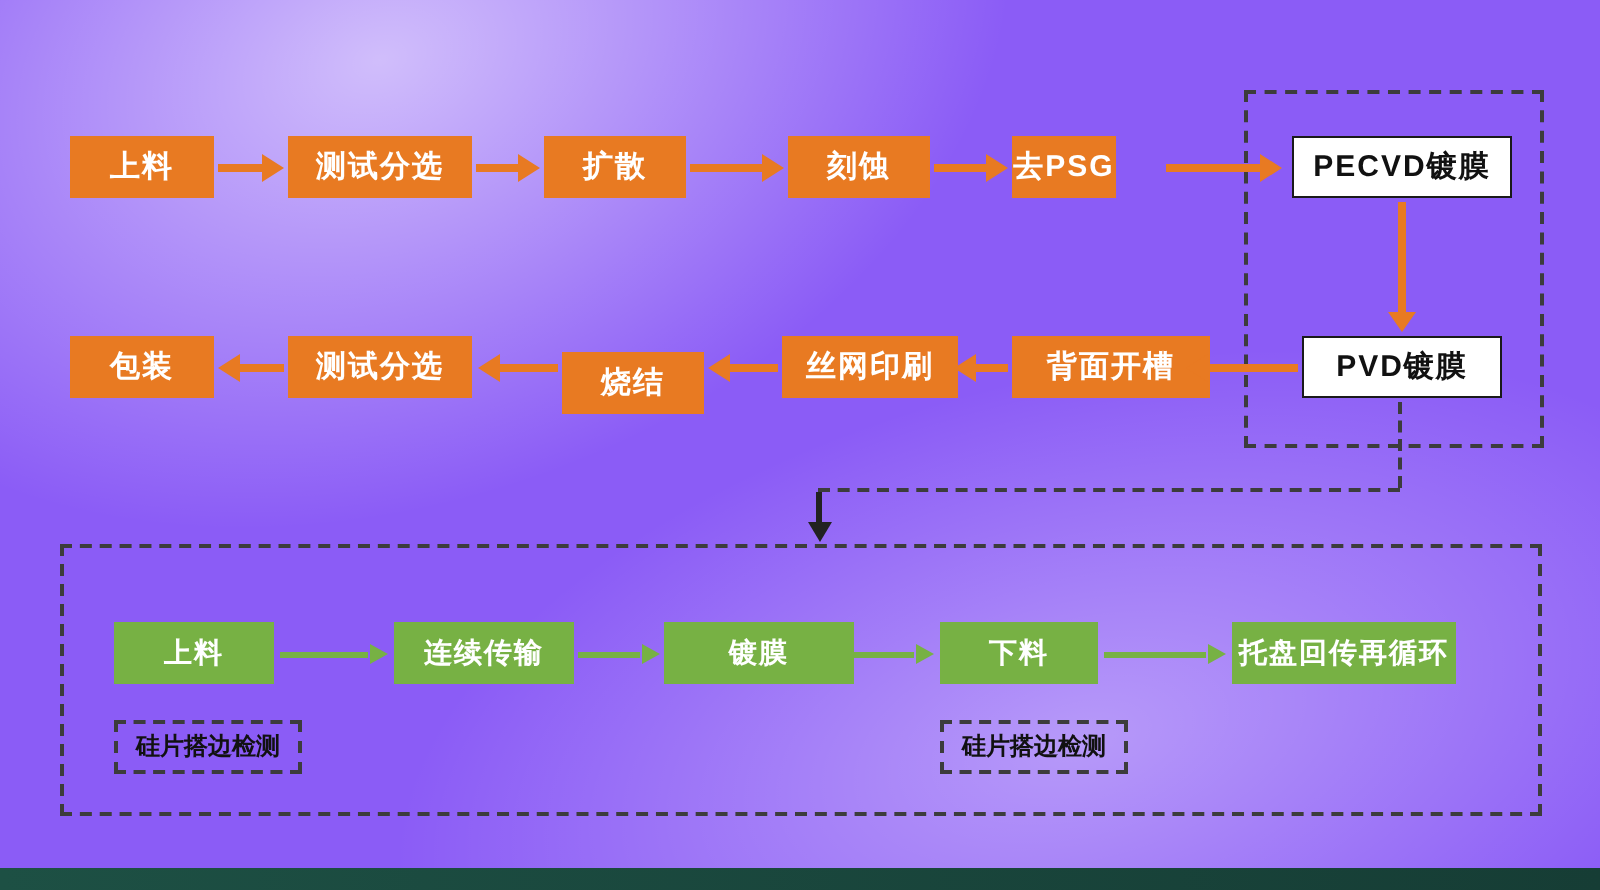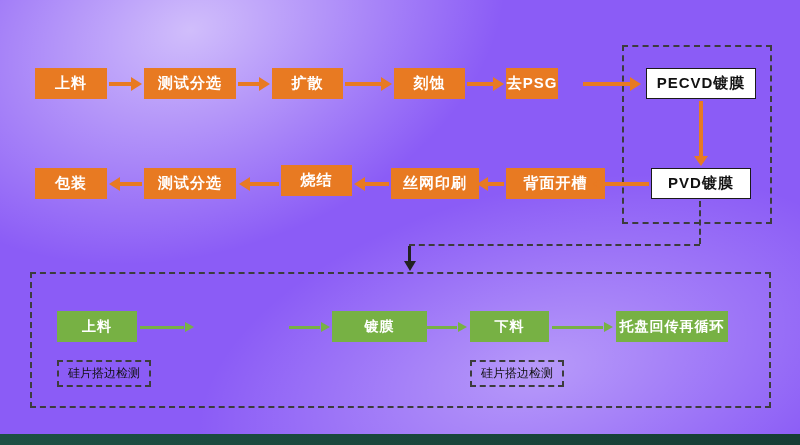--- a/index.html
+++ b/index.html
@@ -51,21 +51,21 @@
   .ar-down.black::after  { border-top-color:#222222; border-left-width:6px;
                            border-right-width:6px; left:2px; }
 
   
   .dash-box    { position:absolute; border:2px dashed #3c3c3c; }
   .dash-line-v { position:absolute; width:0; border-left:2px dashed #3c3c3c; }
   .dash-line-h { position:absolute; height:0; border-top:2px dashed #3c3c3c; }
 
   .insp {
     position:absolute; border:2px dashed #3c3c3c;
-    padding:3px 9px; font-size:12px; font-weight:normal; color:#111111;
+    padding:3px 9px; font-size:12px; font-weight:bold; color:#111111;
     white-space:nowrap;
   }
 
   .footer-bar {
     position:absolute; left:0; right:0; bottom:0; height:11px;
     background:linear-gradient(90deg,#1d5044,#163d35);
   }
 </style>
 </head>
 <body>
@@ -88,36 +88,37 @@
   <div class="box orange" style="left:506px;top:68px;width:52px">去PSG</div>
   <div class="ar right" style="left:583px;top:76px;width:58px"></div>
   <div class="box white" style="left:646px;top:68px;width:110px">PECVD镀膜</div>
 
   <div class="ar-down" style="left:693px;top:101px;height:65px"></div>
 
   <div class="box orange" style="left:35px;top:168px;width:72px">包装</div>
   <div class="ar left" style="left:109px;top:176px;width:33px"></div>
   <div class="box orange" style="left:144px;top:168px;width:92px">测试分选</div>
   <div class="ar left" style="left:239px;top:176px;width:40px"></div>
-  <div class="box orange" style="left:281px;top:165px;width:71px">烧结</div>
+  <div class="box orange" style="left:281px;top:176px;width:71px">烧结</div>
   <div class="ar left" style="left:354px;top:176px;width:35px"></div>
   <div class="box orange" style="left:391px;top:168px;width:88px">丝网印刷</div>
   <div class="ar left" style="left:477px;top:176px;width:27px"></div>
   <div class="box orange" style="left:506px;top:168px;width:99px">背面开槽</div>
   <div class="ar left" style="left:593px;top:176px;width:56px"></div>
   <div class="box white" style="left:651px;top:168px;width:100px">PVD镀膜</div>
 
   <div class="dash-line-v" style="left:699px;top:201px;height:43px"></div>
   <div class="dash-line-h" style="left:409px;top:244px;width:291px"></div>
   <div class="ar-down black" style="left:402px;top:246px;height:25px"></div>
 
   <div class="dash-box" style="left:30px;top:272px;width:741px;height:136px"></div>
 
   <div class="box green" style="left:57px;top:311px;width:80px">上料</div>
   <div class="ar right green-a" style="left:140px;top:319px;width:54px"></div>
+  <div class="box green" style="left:197px;top:311px;width:90px">连续传输</div>
   <div class="ar right green-a" style="left:289px;top:319px;width:41px"></div>
   <div class="box green" style="left:332px;top:311px;width:95px">镀膜</div>
   <div class="ar right green-a" style="left:414px;top:319px;width:53px"></div>
   <div class="box green" style="left:470px;top:311px;width:79px">下料</div>
   <div class="ar right green-a" style="left:552px;top:319px;width:61px"></div>
   <div class="box green" style="left:616px;top:311px;width:112px">托盘回传再循环</div>
 
   <div class="insp" style="left:57px;top:360px">硅片搭边检测</div>
   <div class="insp" style="left:470px;top:360px">硅片搭边检测</div>
 

